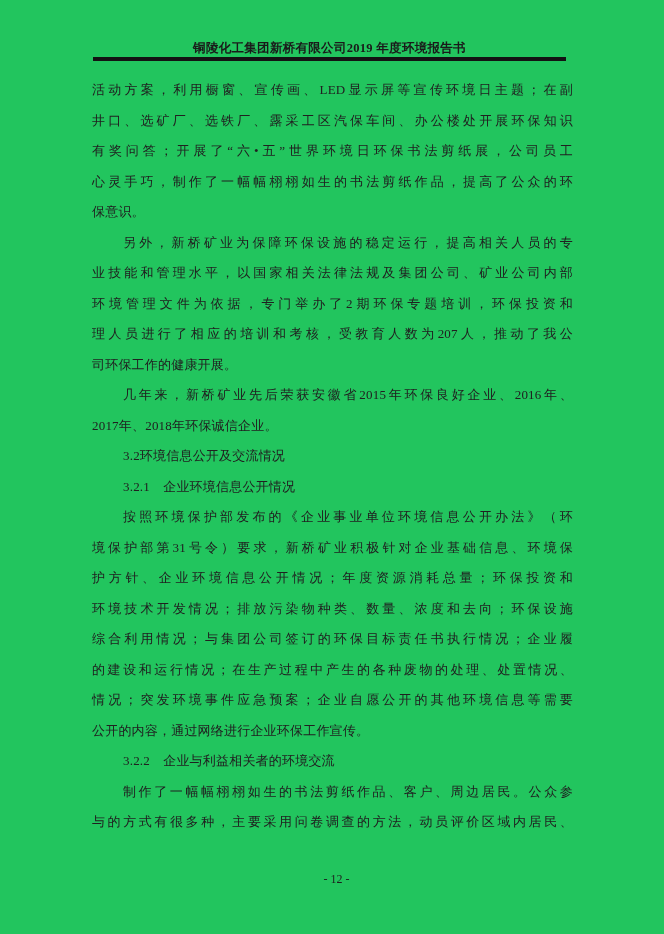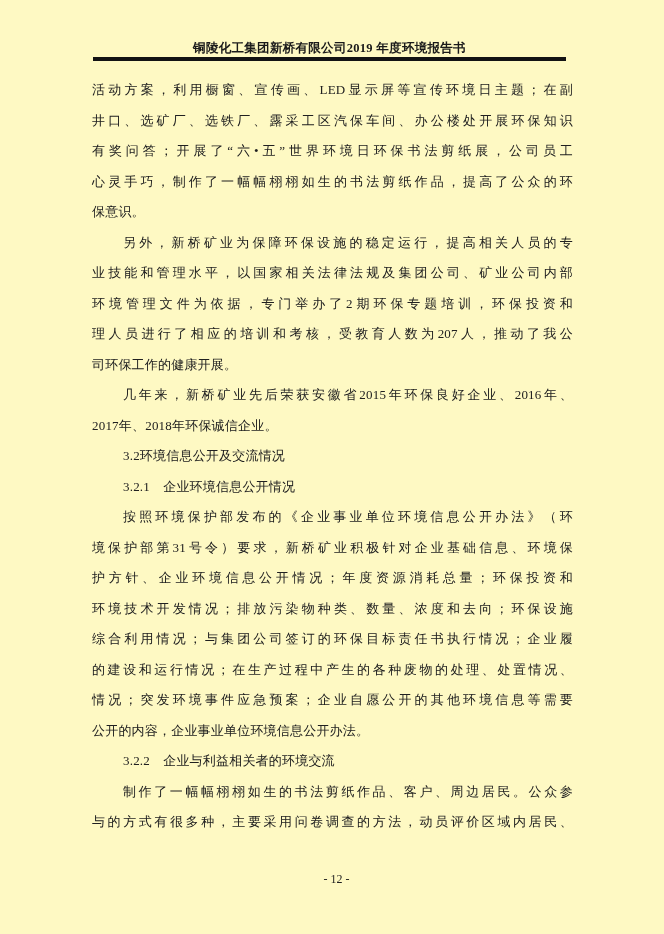--- a/index.html
+++ b/index.html
@@ -4,21 +4,21 @@
 <style>
   html, body {
     margin: 0;
     padding: 0;
     background: #ffffff;
   }
   .page {
     position: relative;
     width: 664px;
     height: 934px;
-    background: #fef9c3;
+    background: #22c55e;
     font-family: "Liberation Serif", "DejaVu Serif", serif;
     color: #202020;
     overflow: hidden;
   }
   .header-title {
     position: absolute;
     top: 40px;
     left: 93px;
     width: 473px;
     text-align: center;
@@ -91,21 +91,21 @@
       <div class="line">2017年、2018年环保诚信企业。</div>
       <div class="line indent">3.2环境信息公开及交流情况</div>
       <div class="line indent">3.2.1　企业环境信息公开情况</div>
       <div class="line indent fill">按照环境保护部发布的《企业事业单位环境信息公开办法》（环</div>
       <div class="line fill">境保护部第31号令）要求，新桥矿业积极针对企业基础信息、环境保</div>
       <div class="line fill">护方针、企业环境信息公开情况；年度资源消耗总量；环保投资和</div>
       <div class="line fill">环境技术开发情况；排放污染物种类、数量、浓度和去向；环保设施</div>
       <div class="line fill">综合利用情况；与集团公司签订的环保目标责任书执行情况；企业履</div>
       <div class="line fill">的建设和运行情况；在生产过程中产生的各种废物的处理、处置情况、</div>
       <div class="line fill">情况；突发环境事件应急预案；企业自愿公开的其他环境信息等需要</div>
-      <div class="line">公开的内容，企业事业单位环境信息公开办法。</div>
+      <div class="line">公开的内容，通过网络进行企业环保工作宣传。</div>
       <div class="line indent">3.2.2　企业与利益相关者的环境交流</div>
       <div class="line indent fill">制作了一幅幅栩栩如生的书法剪纸作品、客户、周边居民。公众参</div>
       <div class="line fill">与的方式有很多种，主要采用问卷调查的方法，动员评价区域内居民、</div>
     </div>
 
   <div class="footer">
     <span>- 12 -</span>
   </div>
 </div>
 

